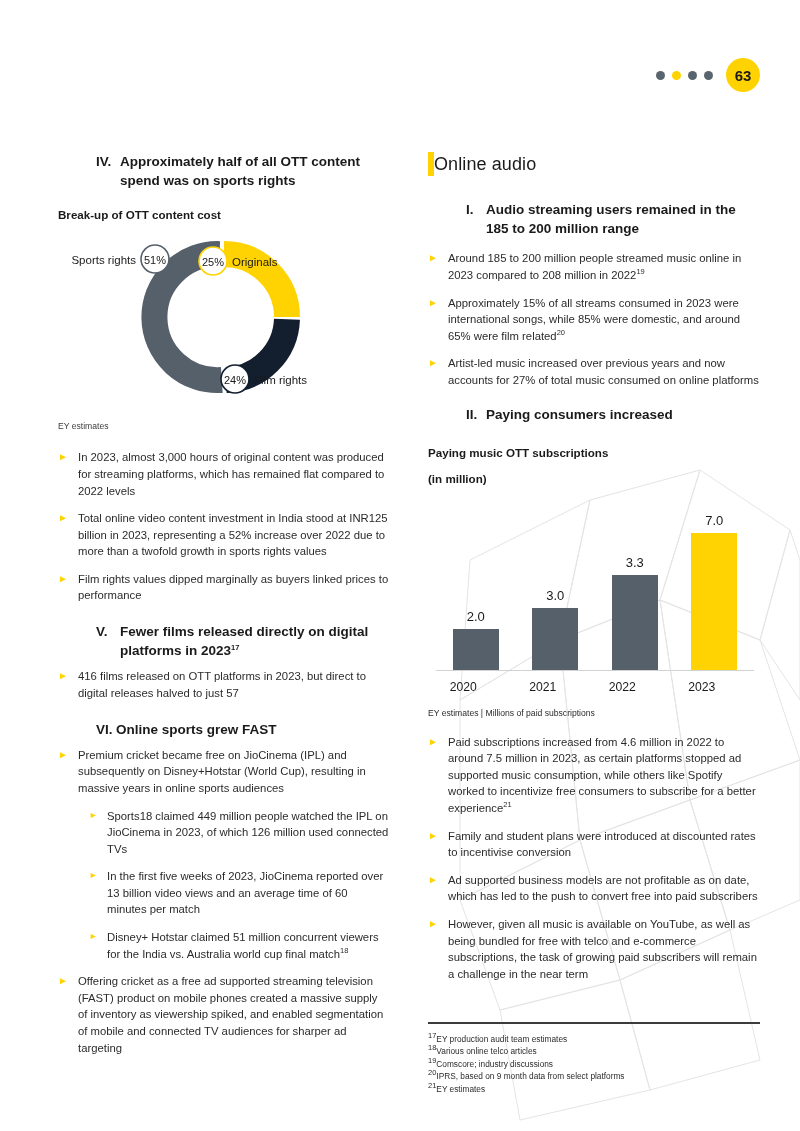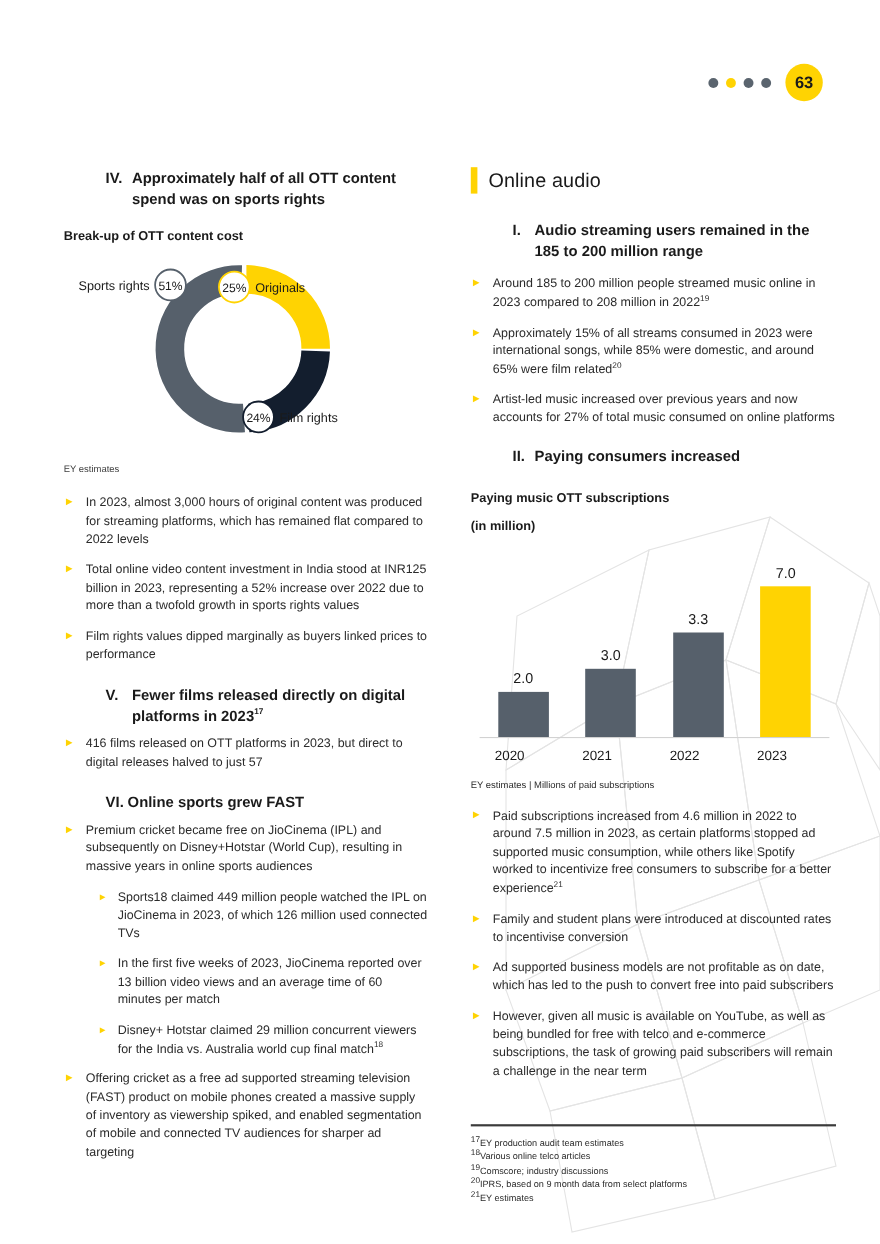--- a/index.html
+++ b/index.html
@@ -30,21 +30,21 @@
     position: relative;
     z-index: 2;
     width: 800px;
     height: 1131px;
   }
 
   
   .page-indicator {
     position: absolute;
     top: 58px;
-    right: 52px;
+    right: 40px;
     display: flex;
     align-items: center;
     gap: 7px;
   }
   .page-dot {
     width: 9px;
     height: 9px;
     border-radius: 50%;
     background: #5a646e;
   }
@@ -69,21 +69,20 @@
     top: 152px;
     width: 332px;
   }
   .col-left  { left: 58px; }
   .col-right { left: 428px; }
 
   
   .section-bar-title {
     display: flex;
     align-items: center;
-    gap: 10px;
     margin-bottom: 24px;
   }
   .section-bar {
     width: 6px;
     height: 24px;
     background: #ffd302;
     flex: 0 0 auto;
   }
   .section-bar-title .txt {
     font-size: 18px;
@@ -335,21 +334,21 @@
     <div class="bullet level2">
       <span class="arrow">►</span>
       <span class="btext">Sports18 claimed 449 million people watched the IPL on JioCinema in 2023, of which 126 million used connected TVs</span>
     </div>
     <div class="bullet level2">
       <span class="arrow">►</span>
       <span class="btext">In the first five weeks of 2023, JioCinema reported over 13 billion video views and an average time of 60 minutes per match</span>
     </div>
     <div class="bullet level2">
       <span class="arrow">►</span>
-      <span class="btext"><span>Disney+ Hotstar claimed 29 million concurrent viewers for the India vs. Australia world cup final match</span><sup>18</sup></span>
+      <span class="btext"><span>Disney+ Hotstar claimed 51 million concurrent viewers for the India vs. Australia world cup final match</span><sup>18</sup></span>
     </div>
 
     <div class="bullet">
       <span class="arrow">►</span>
       <span class="btext">Offering cricket as a free ad supported streaming television (FAST)  product on mobile phones created a massive supply of inventory as viewership spiked, and enabled segmentation of mobile and connected TV audiences for sharper ad targeting</span>
     </div>
   </div>
 
   <div class="col col-right">
 

